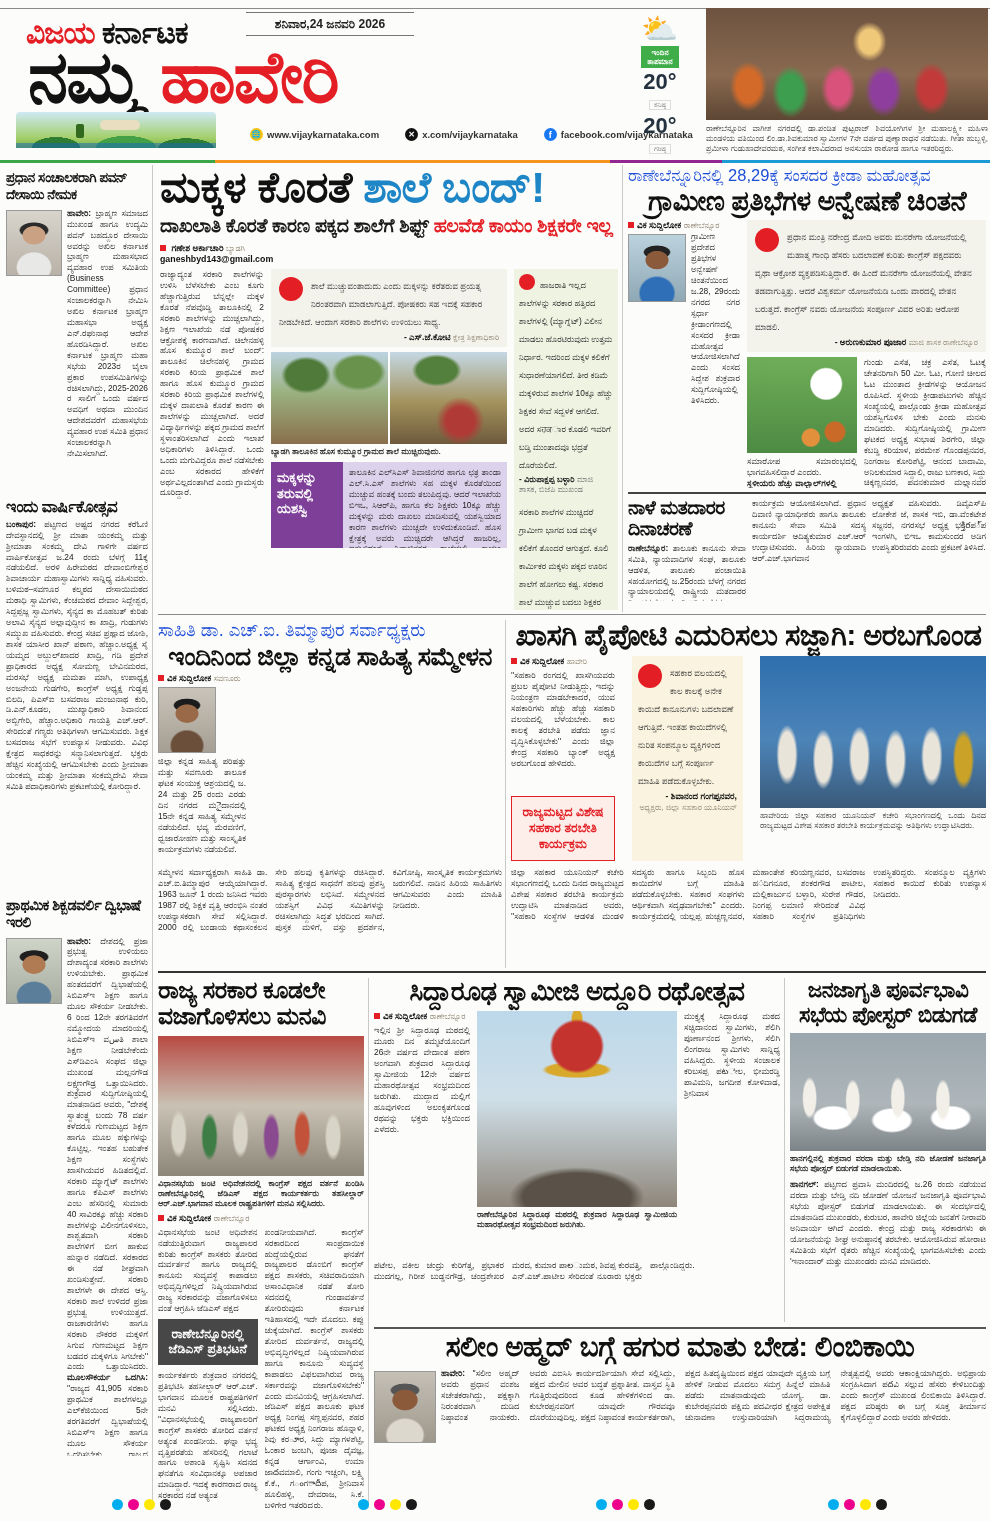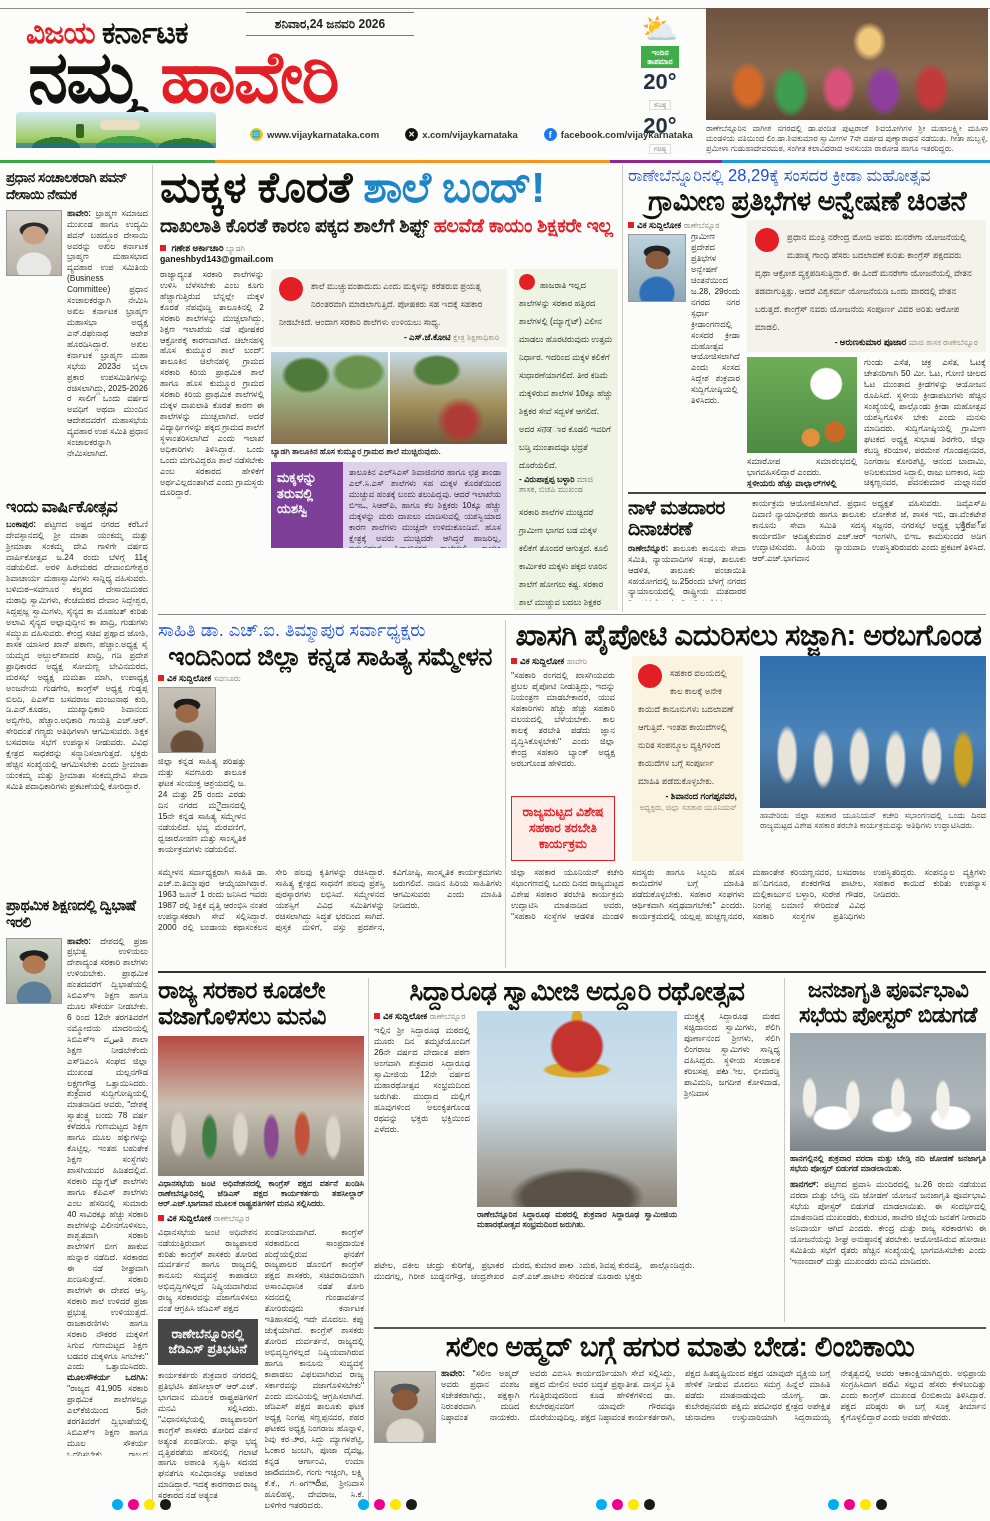--- a/index.html
+++ b/index.html
@@ -109,21 +109,21 @@
       </div>
     </div>
     <div>
       <div class="headline" style="font-size:16px;margin-top:8px;">ಇಂದು ವಾರ್ಷಿಕೋತ್ಸವ</div>
       <div class="body-txt jt" style="height:370px;margin-top:3px;">
         <b>ಬಂಕಾಪುರ:</b>
         <span>ಪಟ್ಟಣದ ಅಷ್ಟದ ನಗರದ ಕರೆಓಣಿ ದೇವಸ್ಥಾನದಲ್ಲಿ ಶ್ರೀ ಮಾತಾ ಯಂಕಮ್ಮ ಮತ್ತು ಶ್ರೀಮಾತಾ ಸಂಕಮ್ಮ ದೇವಿ ಗಾಳಿಗೇ ವರ್ಷದ ವಾರ್ಷಿಕೋತ್ಸವ ಜ.24 ರಂದು ಬೆಳಗ್ಗೆ 11ಕ್ಕೆ ನಡೆಯಲಿದೆ. ಅರಳಿ ಹಿರೇಮಠದ ದೇವಾಂಬಿಗೇಶ್ವರ ಶಿವಾಚಾರ್ಯ ಮಹಾಸ್ವಾಮಿಗಳು ಸಾನ್ನಿಧ್ಯ ವಹಿಸುವರು. ಬಳಿಮಠ–ಸವಣೂರ ಕಲ್ಮಠದ ದೇಸಾಯಿಮಠದ ಮಠಾಧಿ ಸ್ವಾಮಿಗಳು, ಕೆಂಚಮಠದ ದೇವಾಂ ಸಿದ್ದೇಶ್ವರ, ಸಿದ್ದಪ್ಪಜ್ಜ ಸ್ವಾಮಿಗಳು, ಸೈನ್ಯದ ಕಾ ಮೊಹಬತ್ ಕುರಿತು ಅಲಾವಿ ಸೈನ್ಯದ ಅಲ್ಲಾವುದ್ದೀನ ಕಾ ಖಾದ್ರಿ, ಗುಡುಗಳು ಸಮ್ಮುಖ ವಹಿಸುವರು. ಕೇಂದ್ರ ಸಚಿವ ಪ್ರಹ್ಲಾದ ಜೋಶಿ, ಶಾಸಕ ಯಾಸೀರ ಖಾನ್ ಪಠಾಣ, ಹೆಚ್ಚಾಂ.ಅಧ್ಯಕ್ಷ ಸೈ ಯಮ್ಮದ ಅಬ್ದುಲ್‌ಖಾದರ ಖಾದ್ರಿ, ಗಡಿ ಪ್ರದೇಶ ಪ್ರಾಧಿಕಾರದ ಅಧ್ಯಕ್ಷ ಸೋಮಣ್ಣ ಬೇವಿನಮರದ, ಮರಸಭೆ ಅಧ್ಯಕ್ಷ ಮಮತಾ ಮಾಗಿ, ಉಪಾಧ್ಯಕ್ಷ ಅಂಜನೇಯ ಗುಡಗೇರಿ, ಕಾಂಗ್ರೆಸ್ ಅಧ್ಯಕ್ಷ ಗುಡ್ಡಪ್ಪ ಬಿಲದಿ, ಪಿಎಸ್‌ಐ ಬಸವರಾಜ ಮಂಜುನಾಥ ಕುರಿ, ಡಿ.ಎನ್.ಕೂಡಲ, ಮುಖ್ಯಾಧಿಕಾರಿ ಶಿವಾನಂದ ಅಬ್ಬಿಗೇರಿ, ಹೆಚ್ಚಾಂ.ಅಧಿಕಾರಿ ಗಾಯತ್ರಿ ಎಚ್.ಆರ್. ಸೇರಿದಂತೆ ಗಣ್ಯರು ಅತಿಥಿಗಳಾಗಿ ಆಗಮಿಸುವರು. ಶಿಕ್ಷಕ ಬಸವರಾಜ ಸಭೆಗೆ ಉಪನ್ಯಾಸ ನೀಡುವರು. ವಿವಿಧ ಕ್ಷೇತ್ರದ ಸಾಧಕರನ್ನು ಸನ್ಮಾನಿಸಲಾಗುತ್ತದೆ. ಭಕ್ತರು ಹೆಚ್ಚಿನ ಸಂಖ್ಯೆಯಲ್ಲಿ ಆಗಮಿಸಬೇಕು ಎಂದು ಶ್ರೀಮಾತಾ ಯಂಕಮ್ಮ ಮತ್ತು ಶ್ರೀಮಾತಾ ಸಂಕಮ್ಮದೇವಿ ಸೇವಾ ಸಮಿತಿ ಪದಾಧಿಕಾರಿಗಳು ಪ್ರಕಟಣೆಯಲ್ಲಿ ಕೋರಿದ್ದಾರೆ.</span>
       </div>
     </div>
     <div>
-      <div class="headline" style="font-size:14.5px;line-height:1.2;margin-top:8px;">ಪ್ರಾಥಮಿಕ ಶಿಕ್ಷಣದಲ್ಲಿ ದ್ವಿಭಾಷೆ ಇರಲಿ</div>
+      <div class="headline" style="font-size:14.5px;line-height:1.2;margin-top:8px;">ಪ್ರಾಥಮಿಕ ಶಿಕ್ಬಡವರ್ಲಿ ದ್ವಿಭಾಷೆ ಇರಲಿ</div>
       <div style="margin-top:4px;overflow:hidden;">
         <div class="photo" style="float:left;width:56px;height:66px;margin:2px 5px 2px 0;border:1px solid #999;background:
           radial-gradient(20px 16px at 50% 40%, #b07a52 55%, transparent 60%),
           radial-gradient(26px 12px at 50% 28%, #1f1f1f 52%, transparent 58%),
           radial-gradient(30px 26px at 50% 90%, #5b7f9a 55%, transparent 60%),
           linear-gradient(180deg,#cfd4c9,#a8ada2);"></div>
         <div class="body-txt jt" style="height:520px;">
           <b>ಹಾವೇರಿ:</b>
           <span>ದೇಶದಲ್ಲಿ ಪ್ರಜಾ ಪ್ರಭುತ್ವ ಉಳಿಯಲು ದೇಶಾದ್ಯಂತ ಸರಕಾರಿ ಶಾಲೆಗಳು ಉಳಿಯಬೇಕು. ಪ್ರಾಥಮಿಕ ಹಂತದವರೆಗೆ ದ್ವಿಭಾಷೆಯಲ್ಲಿ ಸಿಬಿಎಸ್‌ಇ ಶಿಕ್ಷಣ ಹಾಗೂ ಮೂಲ ಸೌಕರ್ಯ ನೀಡಬೇಕು. 6 ರಿಂದ 12ನೇ ತರಗತಿವರೆಗೆ ನಮ್ಮೋದಯ ಮಾದರಿಯಲ್ಲಿ ಸಿಬಿಎಸ್‌ಇ ವسತಿ ಶಾಲಾ ಶಿಕ್ಷಣ ನೀಡಬೇಕೆಂದು ಎಸ್‌ಡಿಎಂಸಿ ಸಂಘದ ಜಿಲ್ಲಾ ಮುಖಂಡ ಮಲ್ಲನಗೌಡ ಲಕ್ಷ್ಮಣಗೌಡ್ರ ಒತ್ತಾಯಿಸಿದರು. ಶುಕ್ರವಾರ ಸುದ್ದಿಗೋಷ್ಠಿಯಲ್ಲಿ ಮಾತನಾಡಿದ ಅವರು, ''ದೇಶಕ್ಕೆ ಸ್ವಾತಂತ್ರ್ಯ ಬಂದು 78 ವರ್ಷ ಕಳೆದರೂ ಗುಣಮಟ್ಟದ ಶಿಕ್ಷಣ ಹಾಗೂ ಮೂಲ ಹಕ್ಕುಗಳನ್ನು ಕೊಟ್ಟಿಲ್ಲ. ಇಂತಹ ಬಹುತೇಕ ಶಿಕ್ಷಣ ಸಂಸ್ಥೆಗಳು ಖಾಸಗಿಯವರ ಹಿಡಿತದಲ್ಲಿವೆ. ಸರಕಾರಿ ಮ್ಯಾಗ್ನೆಟ್ ಶಾಲೆಗಳು ಹಾಗೂ ಕೆಪಿಎಸ್ ಶಾಲೆಗಳು ಎಂಬ ಹೆಸರಿನಲ್ಲಿ ಸುಮಾರು 40 ಸಾವಿರಕ್ಕೂ ಹೆಚ್ಚು ಸರಕಾರಿ ಶಾಲೆಗಳನ್ನು ವಿಲೀನಗೊಳಿಸಲು, ಶಾಶ್ವತವಾಗಿ ಸರಕಾರಿ ಶಾಲೆಗಳಿಗೆ ಬೀಗ ಹಾಕುವ ಹುನ್ನಾರ ನಡೆದಿದೆ. ಸರಕಾರದ ಈ ನಡೆ ಶೀಘ್ರವಾಗಿ ಖಂಡಿಸುತ್ತೇವೆ. ಸರಕಾರಿ ಶಾಲೆಗಳೇ ಈ ದೇಶದ ಆಸ್ತಿ. ಸರಕಾರಿ ಶಾಲೆ ಉಳಿದರೆ ಪ್ರಜಾ ಪ್ರಭುತ್ವ ಉಳಿಯುತ್ತದೆ. ರಾಜಕಾರಣಿಗಳು ಹಾಗೂ ಸರಕಾರಿ ನೌಕರರ ಮಕ್ಕಳಿಗೆ ಸಿಗುವ ಗುಣಮಟ್ಟದ ಶಿಕ್ಷಣ ಬಡವರ ಮಕ್ಕಳಿಗೂ ಸಿಗಬೇಕು'' ಎಂದು ಒತ್ತಾಯಿಸಿದರು.</span>
           <b>ಮೂಲಸೌಕರ್ಯ ಒದಗಿಸಿ:</b>

